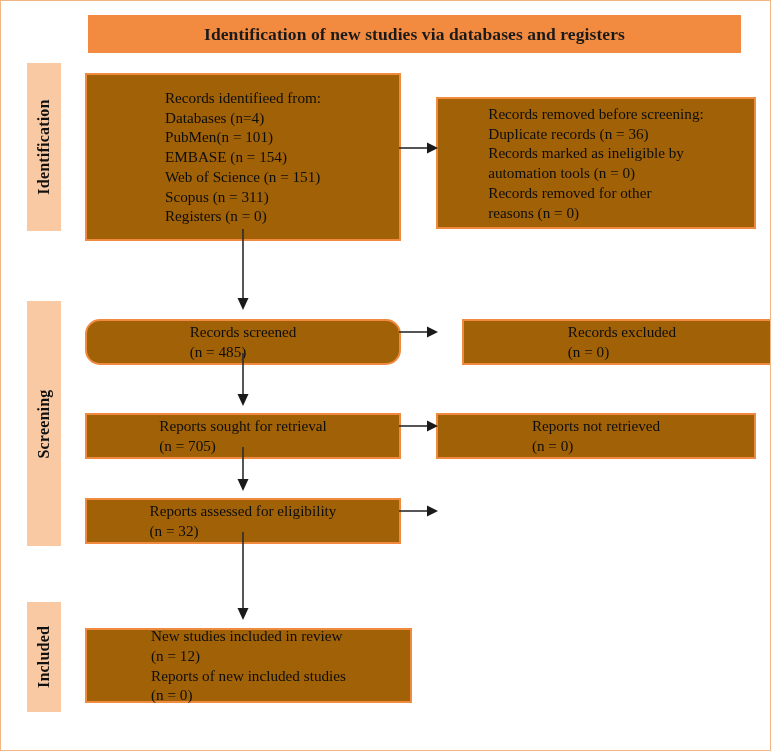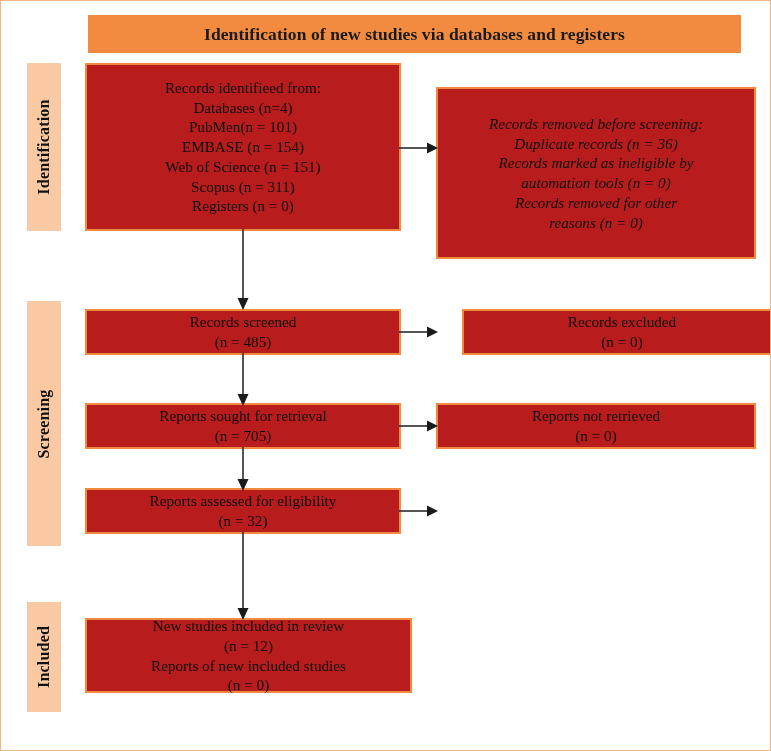--- a/index.html
+++ b/index.html
@@ -65,45 +65,46 @@
     letter-spacing: 0.2px;
   }
   .stage-identification { top: 62px;  height: 168px; }
   .stage-screening     { top: 300px; height: 245px; }
   .stage-included      { top: 601px; height: 110px; }
 
   
   .box {
     position: absolute;
     box-sizing: border-box;
-    background: #b91c1c;
+    background: #a16207;
     border: 2px solid #f08a3e;
     display: flex;
     align-items: center;
     justify-content: center;
-    text-align: center;
+    text-align: left;
+    margin-top: 10px;
   }
   .box .box-text {
     font-family: "Liberation Serif", "DejaVu Serif", serif;
     font-size: 15.2px;
     color: #0d0d0d;
     line-height: 1.30;
     white-space: pre-line;
     padding: 0 6px;
   }
 
   
   .box-records-identified { left: 84px;  top: 62px;  width: 316px; height: 168px; }
-  .box-records-screened   { left: 84px;  top: 308px; width: 316px; height: 46px;  }
+  .box-records-screened   { left: 84px;  top: 308px; width: 316px; height: 46px; border-radius: 15px;  }
   .box-reports-sought     { left: 84px;  top: 402px; width: 316px; height: 46px;  }
   .box-reports-assessed   { left: 84px;  top: 487px; width: 316px; height: 46px;  }
   .box-new-studies        { left: 84px;  top: 617px; width: 327px; height: 75px;  }
 
   
-  .box-records-removed    { left: 435px; top: 86px;  width: 320px; height: 172px; font-style: italic; }
+  .box-records-removed    { left: 435px; top: 86px;  width: 320px; height: 132px; }
   .box-records-excluded   { left: 461px; top: 308px; width: 320px; height: 46px;  }
   .box-reports-not-retrieved { left: 435px; top: 402px; width: 320px; height: 46px; }
   .box-reports-excluded   { left: 435px; top: 487px; width: 320px; height: 46px;  }
 
   
   .connector {
     position: absolute;
     pointer-events: none;
   }
   .connector svg { display: block; }

